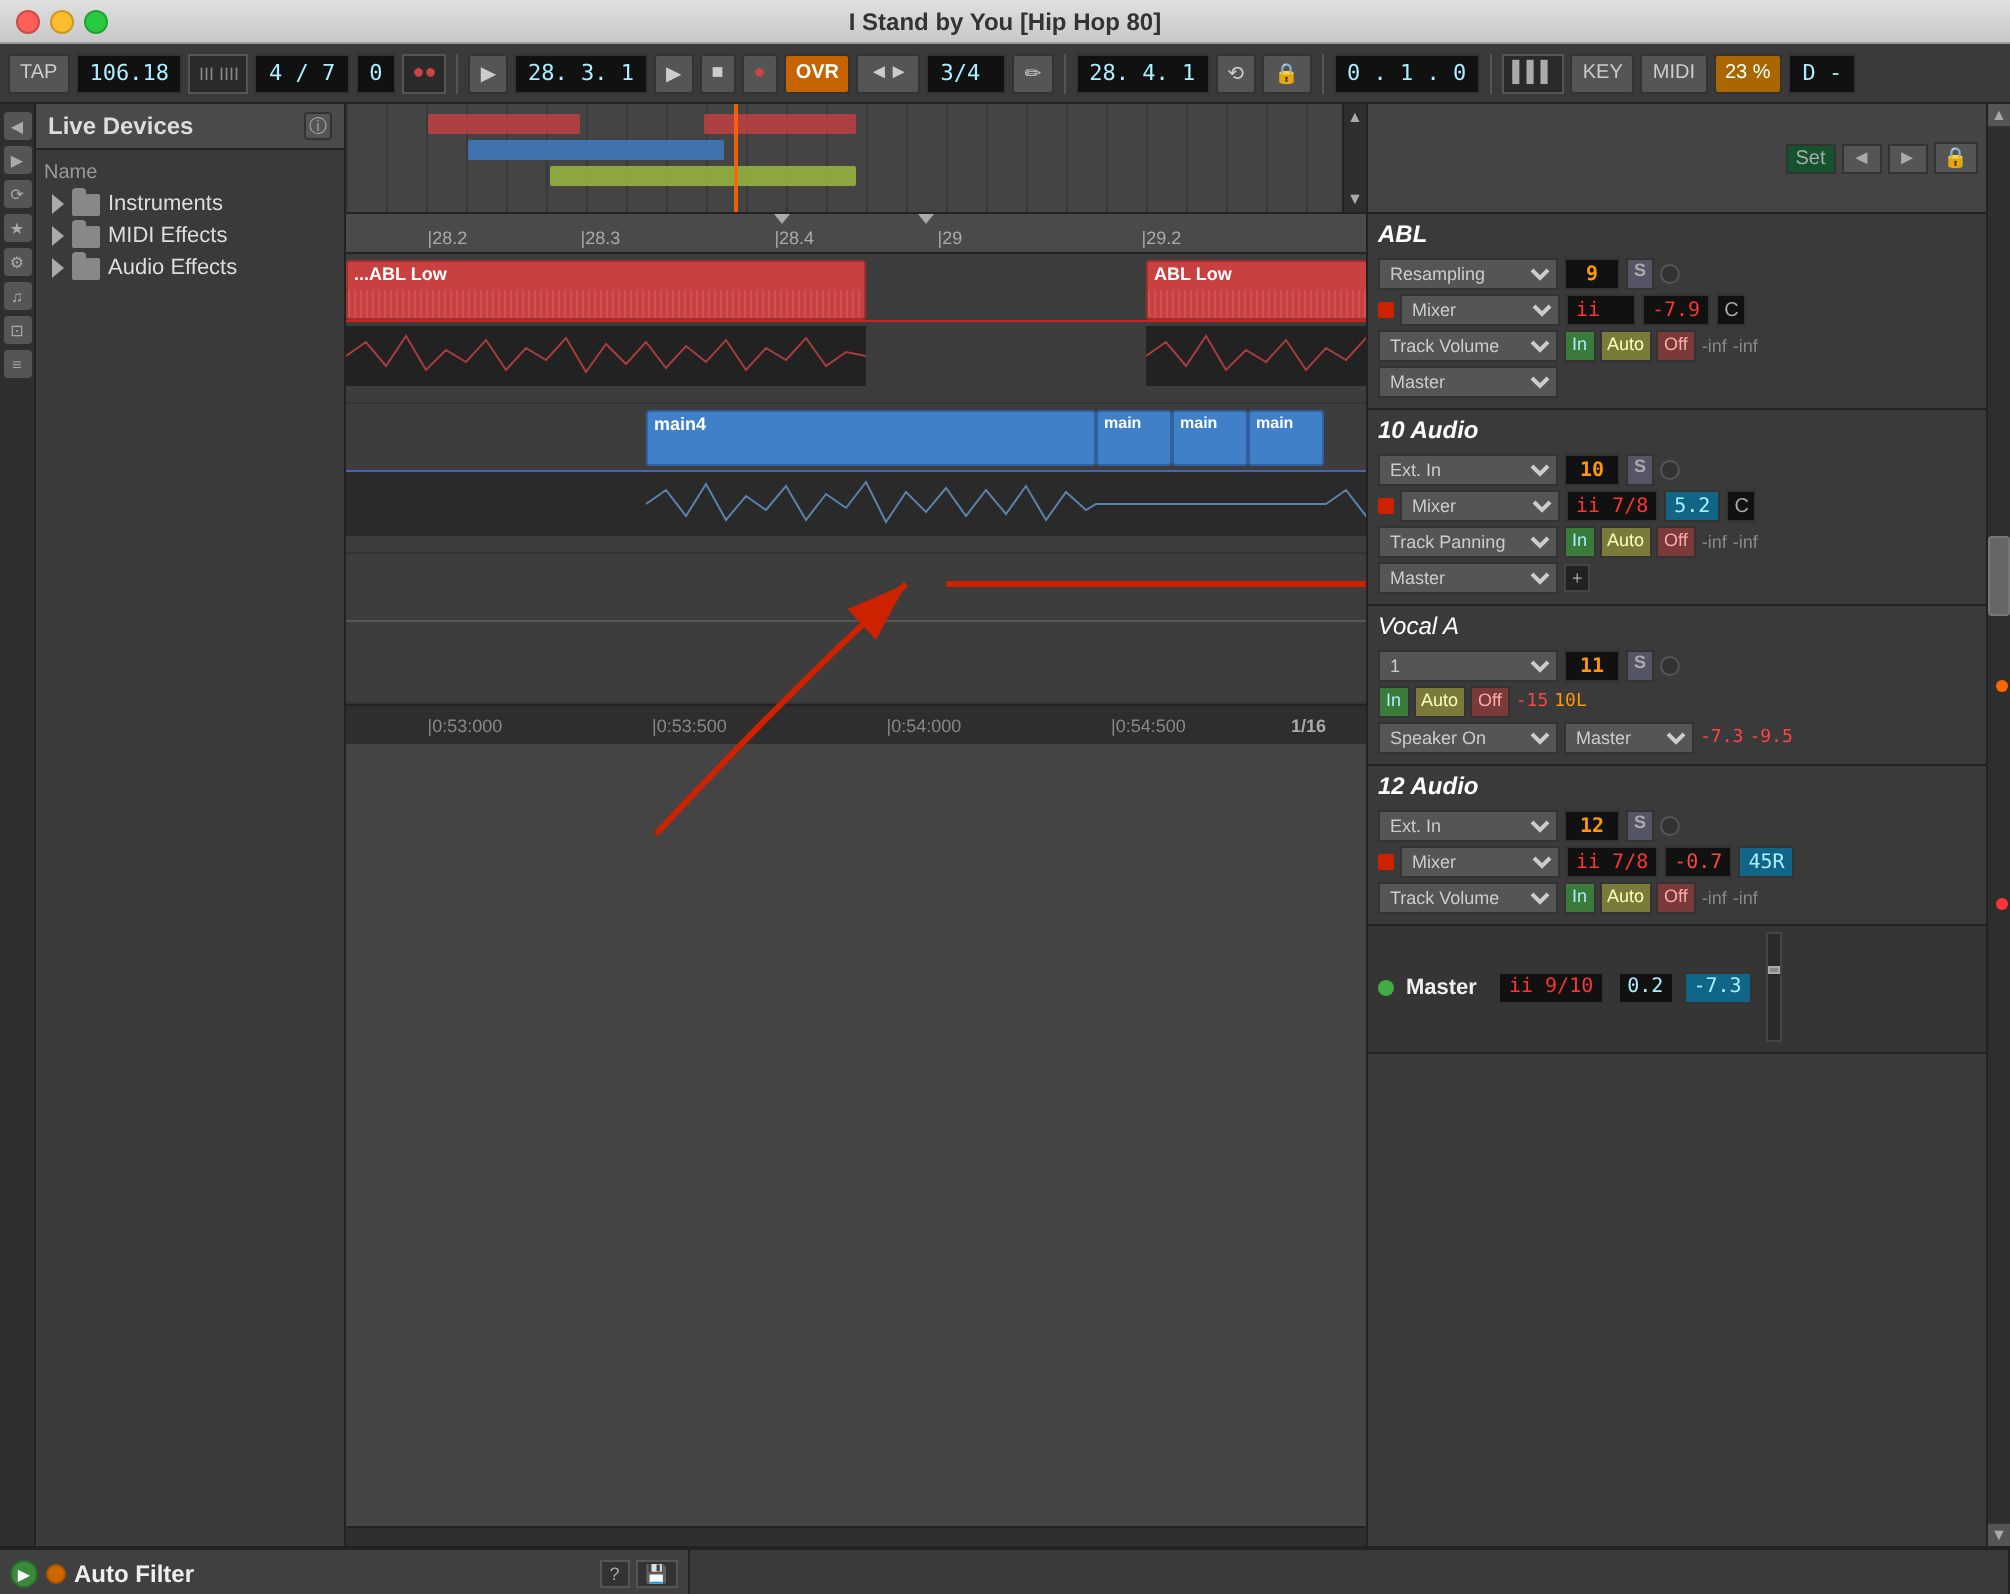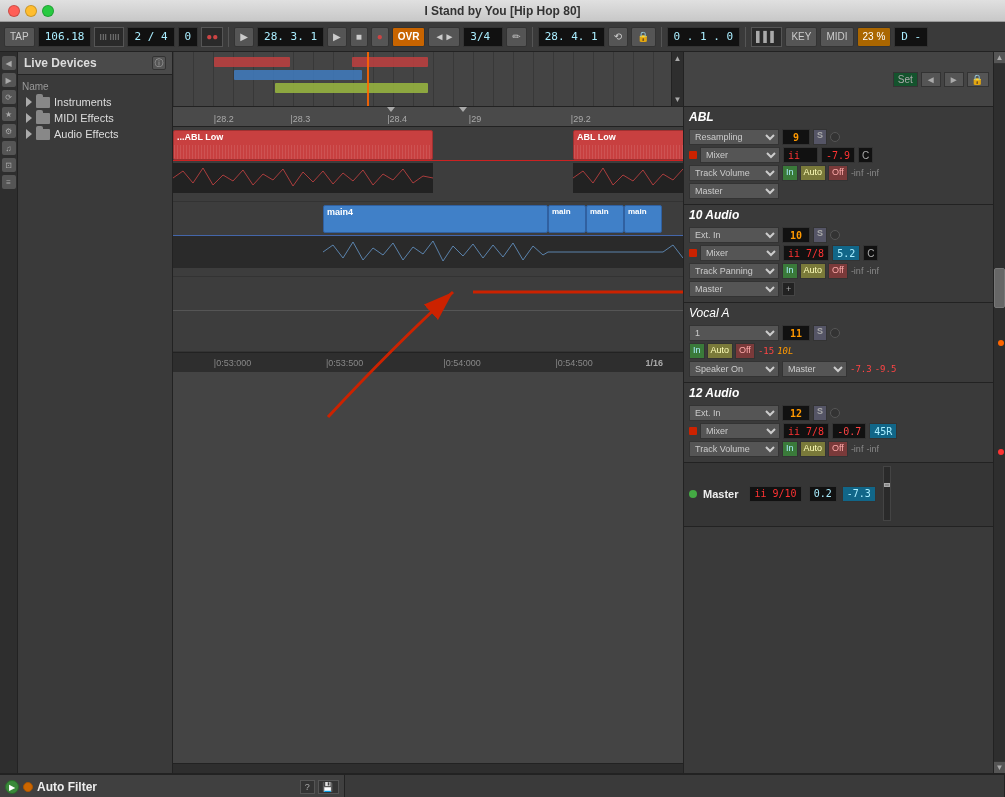--- a/index.html
+++ b/index.html
@@ -382,21 +382,21 @@
     <div class="traffic-light tl-yellow"></div>
     <div class="traffic-light tl-green"></div>
   </div>
   <span class="title-text">I Stand by You  [Hip Hop 80]</span>
 </div>
 
 <div id="top-toolbar">
   <div class="toolbar-btn">TAP</div>
   <div class="toolbar-display">106.18</div>
   <div class="toolbar-key" style="font-size:9px; color:#888;">III IIII</div>
-  <div class="toolbar-display">2 / 4</div>
+  <div class="toolbar-display">4 / 7</div>
   <div class="toolbar-display" style="min-width:20px;">0</div>
   <div class="toolbar-key" style="color:#cc4444;">●●</div>
   <div class="toolbar-sep"></div>
   <div class="toolbar-btn">▶</div>
   <div class="toolbar-display" style="min-width:55px;">28.  3.  1</div>
   <div class="toolbar-btn">▶</div>
   <div class="toolbar-btn" style="background:#555;">■</div>
   <div class="toolbar-btn" style="color:#cc4444;">●</div>
   <div class="toolbar-btn orange">OVR</div>
   <div class="toolbar-btn">◄►</div>
@@ -670,21 +670,21 @@
         <div class="s-btn">S</div>
         <div class="dot-btn"></div>
       </div>
       <div class="rpt-row">
         <div style="display:flex; gap:2px;">
           <div class="mixer-btn green">In</div>
           <div class="mixer-btn yellow">Auto</div>
           <div class="mixer-btn red">Off</div>
         </div>
         <span style="color:#ff4444; font-size:9px; font-family:monospace;">-15</span>
-        <span style="color:#ff9900; font-size:9px; font-family:monospace;font-style:italic;">10L</span>
+        <span style="color:#ff9900; font-size:9px; font-family:monospace;">10L</span>
       </div>
       <div class="rpt-row">
         <select class="mixer-select" style="width:90px; background:#555; border:1px solid #333; color:#ccc; font-size:9px; height:16px;">
           <option>Speaker On</option>
         </select>
         <select class="mixer-select" style="width:65px; background:#555; border:1px solid #333; color:#ccc; font-size:9px; height:16px;">
           <option>Master</option>
         </select>
         <span style="color:#ff4444; font-size:9px; font-family:monospace;">-7.3</span>
         <span style="color:#ff4444; font-size:9px; font-family:monospace;">-9.5</span>

